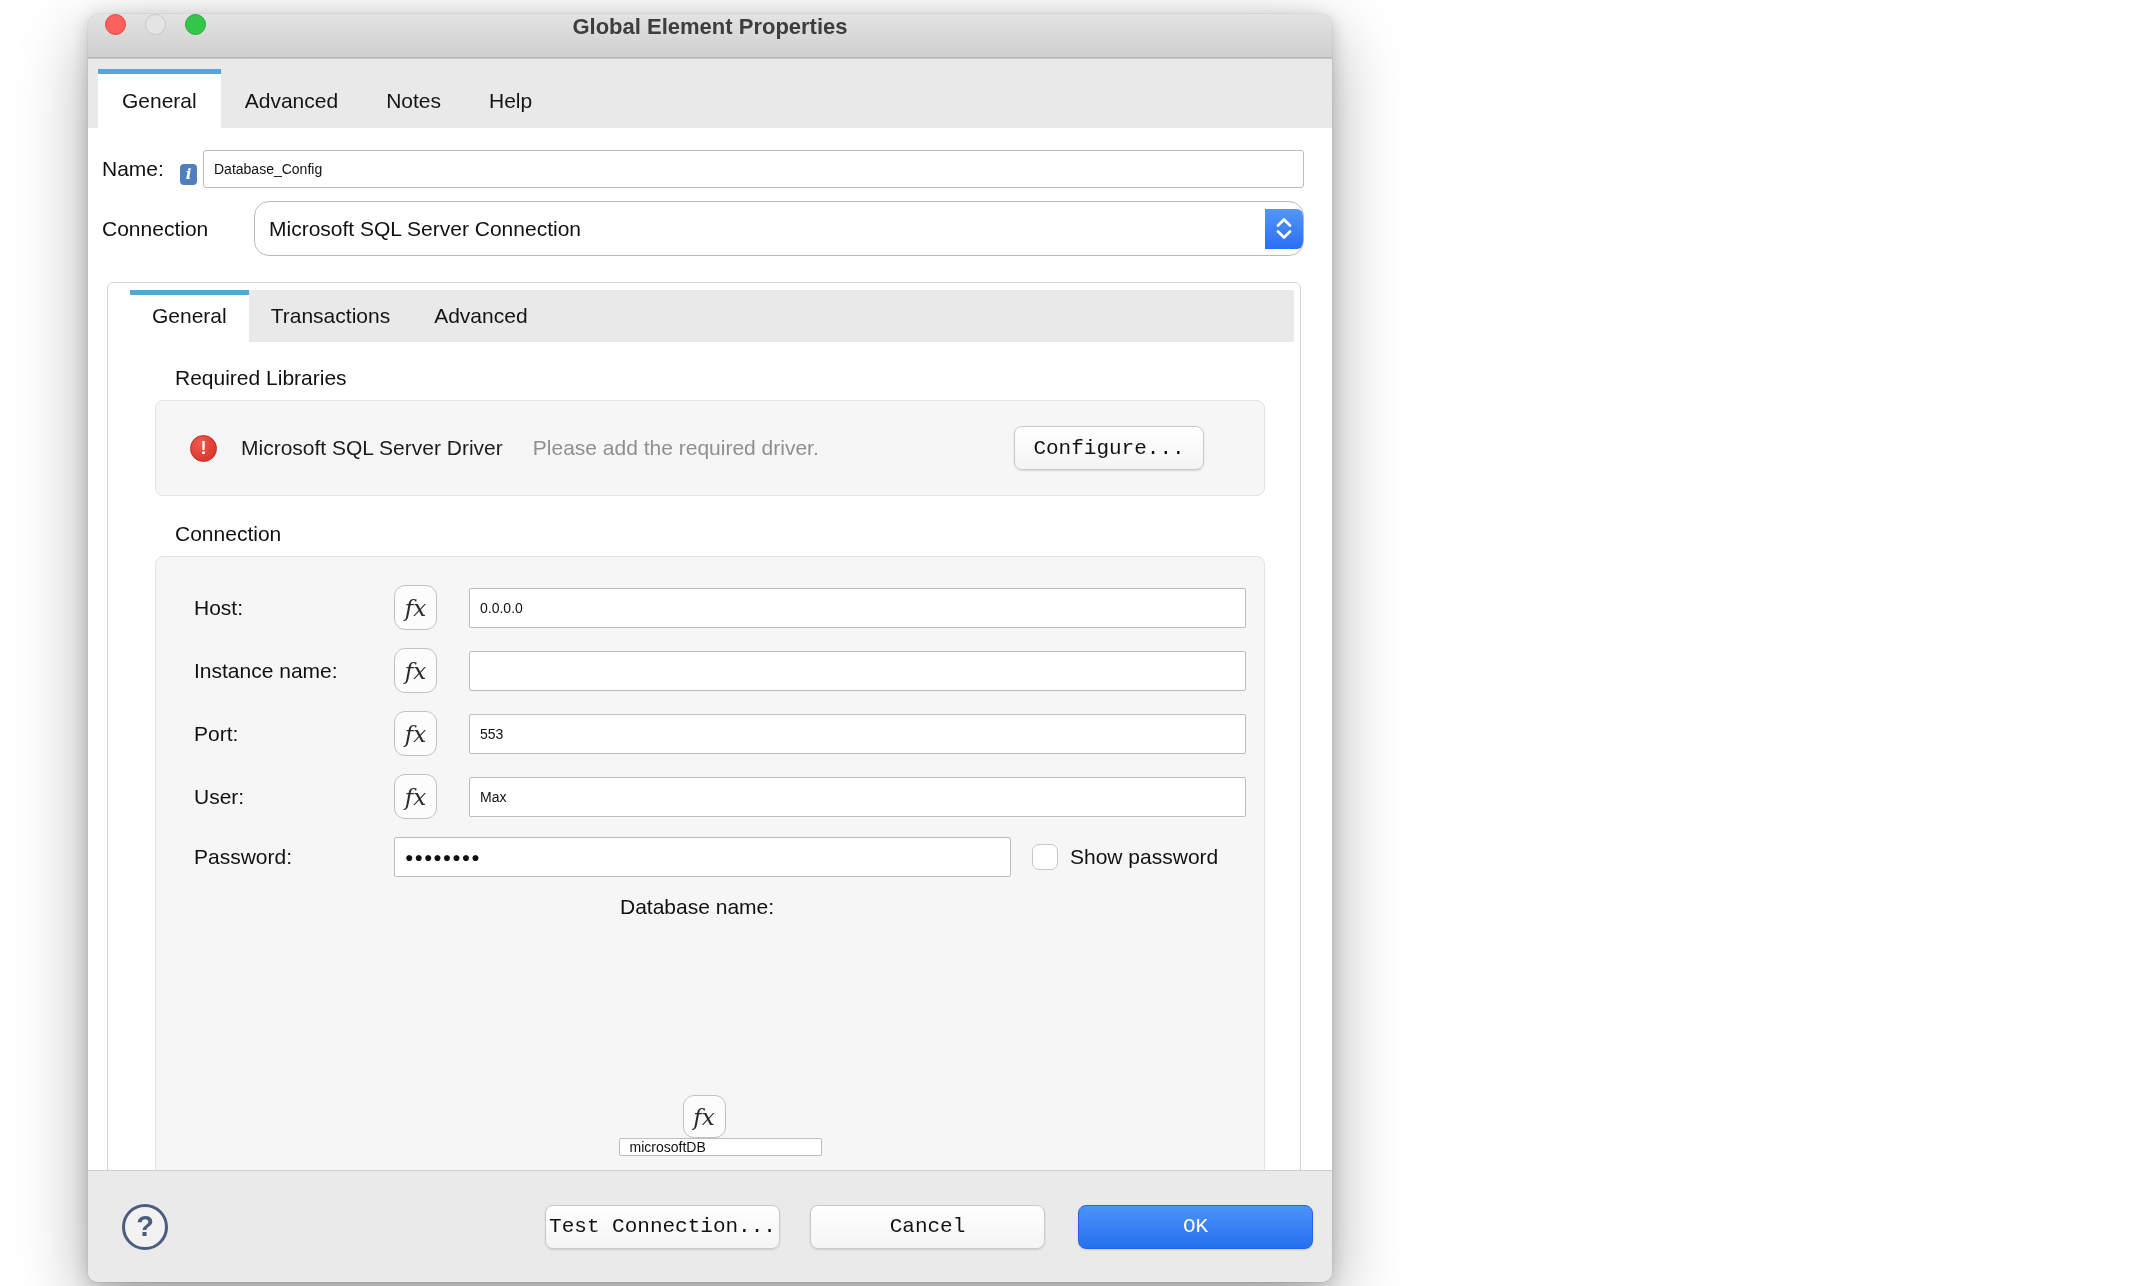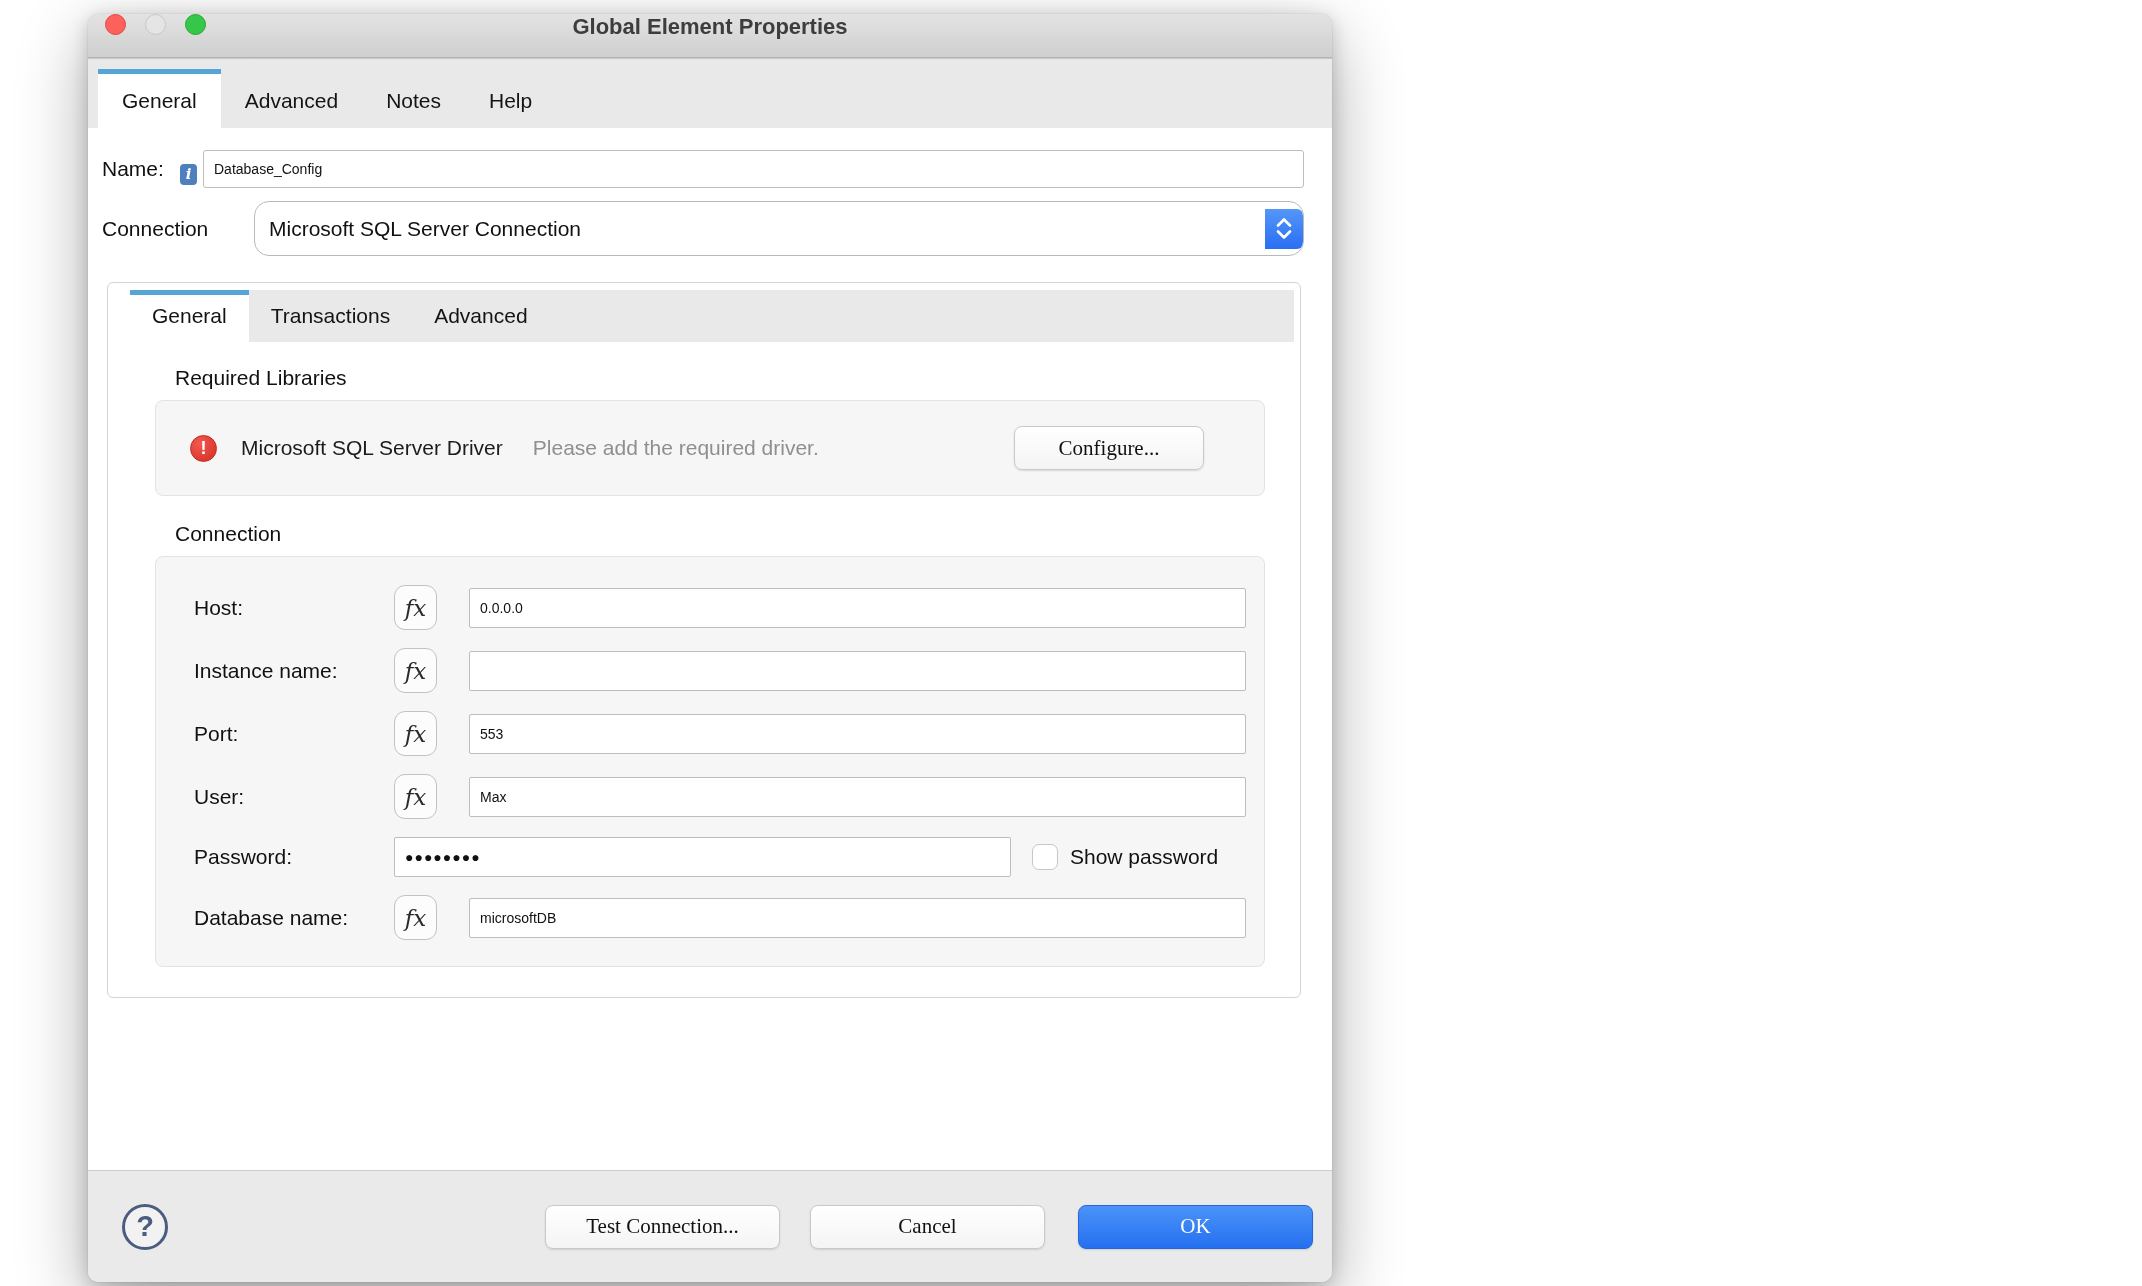--- a/index.html
+++ b/index.html
@@ -97,27 +97,27 @@
     background:radial-gradient(circle at 35% 30%, #f2594f, #dc3a30 70%);
     border:1px solid #c3271e; color:#fff; font-weight:700; font-size:18px;
     display:flex; align-items:center; justify-content:center;
   }
   .driver-name { font-size:21px; color:#1c1c1c; margin-left:24px; }
   .driver-msg  { font-size:21px; color:#8f8f8f; margin-left:30px; }
   .btn {
     font-size:21px; color:#111; background:linear-gradient(#ffffff,#f4f4f4);
     border:1px solid #c9c9c9; border-radius:8px; height:44px;
     display:flex; align-items:center; justify-content:center;
-    box-shadow:0 1px 2px rgba(0,0,0,.12); cursor:default; font-family:Liberation Serif, serif;
+    box-shadow:0 1px 2px rgba(0,0,0,.12); cursor:default; font-family:Liberation Mono, monospace;
   }
   .configure-btn { margin-left:auto; width:190px; }
 
   .conn-box { padding:28px 18px 26px 38px; }
   .crow { display:flex; align-items:center; margin-bottom:18px; }
-  .crow:last-child { margin-bottom:0; }
+  .crow:last-child { margin-bottom:0;flex-direction:column; }
   .crow .lbl { width:200px; flex:0 0 200px; }
   .fx-btn {
     width:43px; height:45px; flex:0 0 43px; margin-right:32px;
     border:1px solid #c2c2c2; border-radius:11px; background:#fcfcfc;
     display:flex; align-items:center; justify-content:center;
     font-family:"DejaVu Serif", serif; font-style:italic; font-size:23px; color:#2a2a2a;
   }
   .crow .text-input { flex:1; height:40px; border-radius:2px; }
   .crow .text-input.pwd { flex:0 0 617px; letter-spacing:1px; }
   .checkbox {

